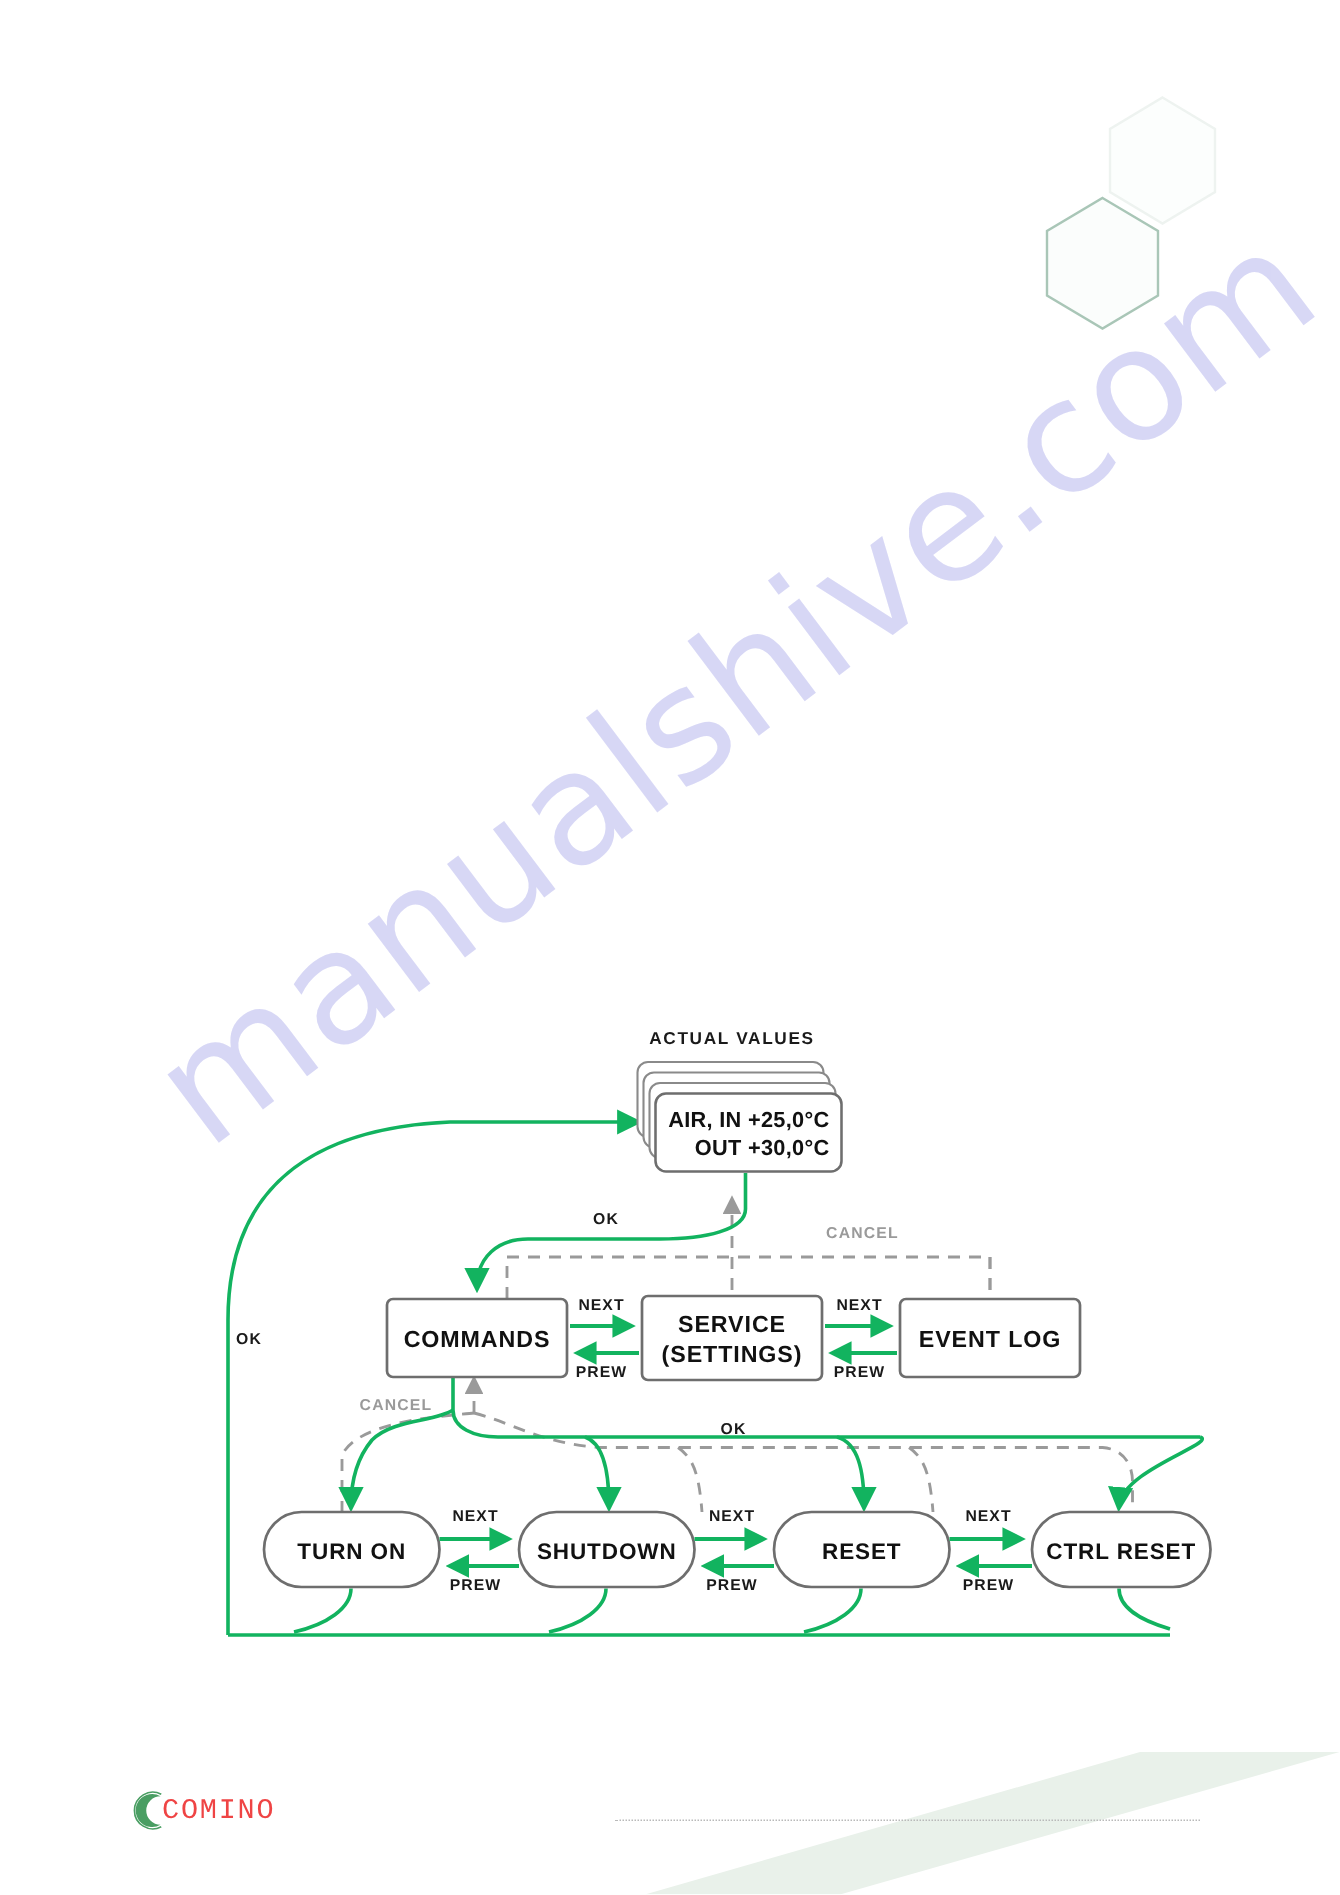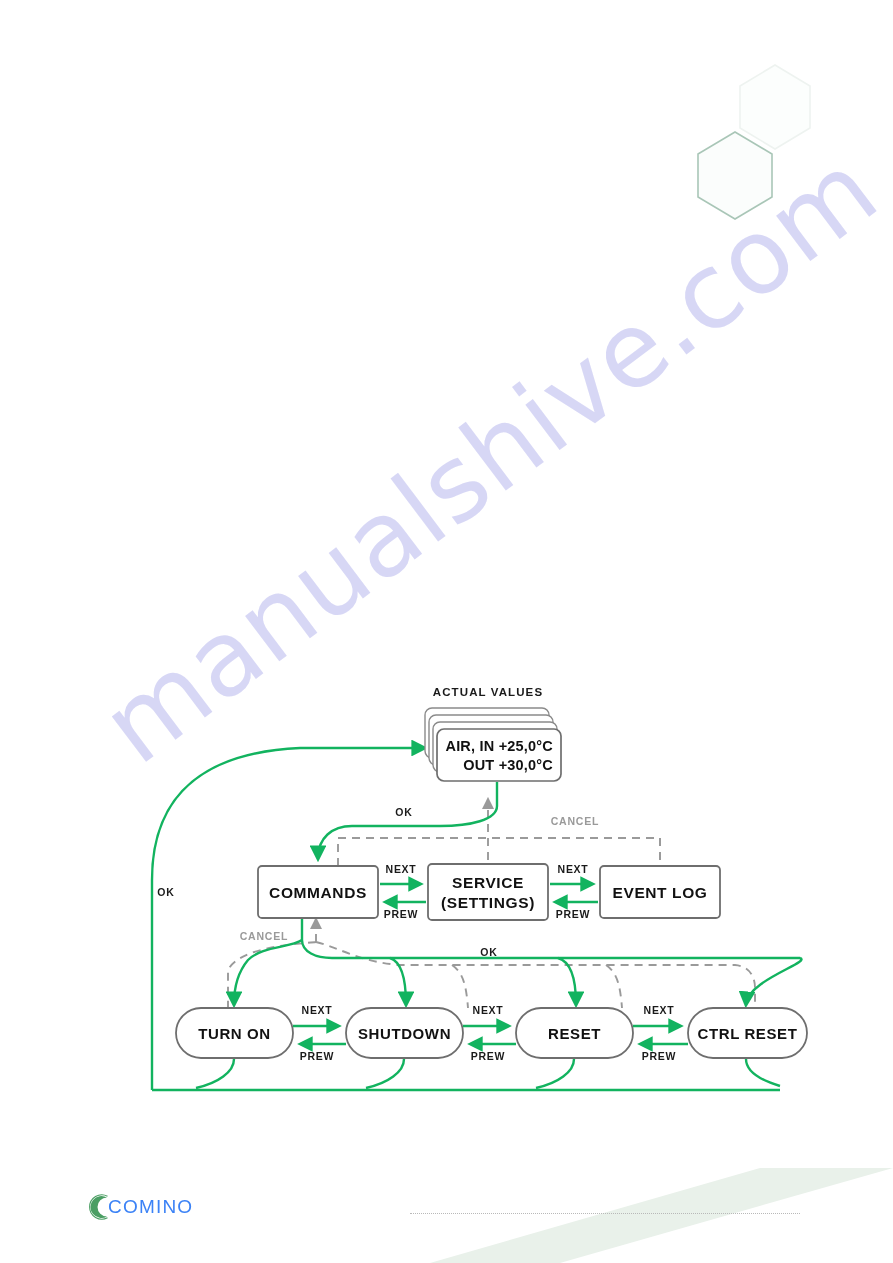--- a/index.html
+++ b/index.html
@@ -28,22 +28,22 @@
     color:#c9c9f2;
     opacity:.72;
     letter-spacing:1px;
     transform:rotate(-37deg);
     transform-origin:0 0;
     white-space:nowrap;
   }
   
   #logo{position:absolute;left:84px;top:1192px;display:flex;align-items:center;}
   #logo .word{
-    font-family:Liberation Sans, sans-serif;
-    font-size:19px;letter-spacing:1.2px;color:#3b82f6;margin-left:-6px;
+    font-family:Liberation Mono, monospace;
+    font-size:19px;letter-spacing:1.2px;color:#ef4444;margin-left:-6px;
   }
   .dotline{
     position:absolute;left:410px;top:1213px;width:390px;height:1px;
     border-top:1px dotted #b9b9b9;
   }
   .diag-band{position:absolute;left:430px;top:1168px;width:463px;height:95px;overflow:hidden;}
   svg{display:block;}
   text{font-family:"Liberation Sans", sans-serif;}
 </style>
 </head>

